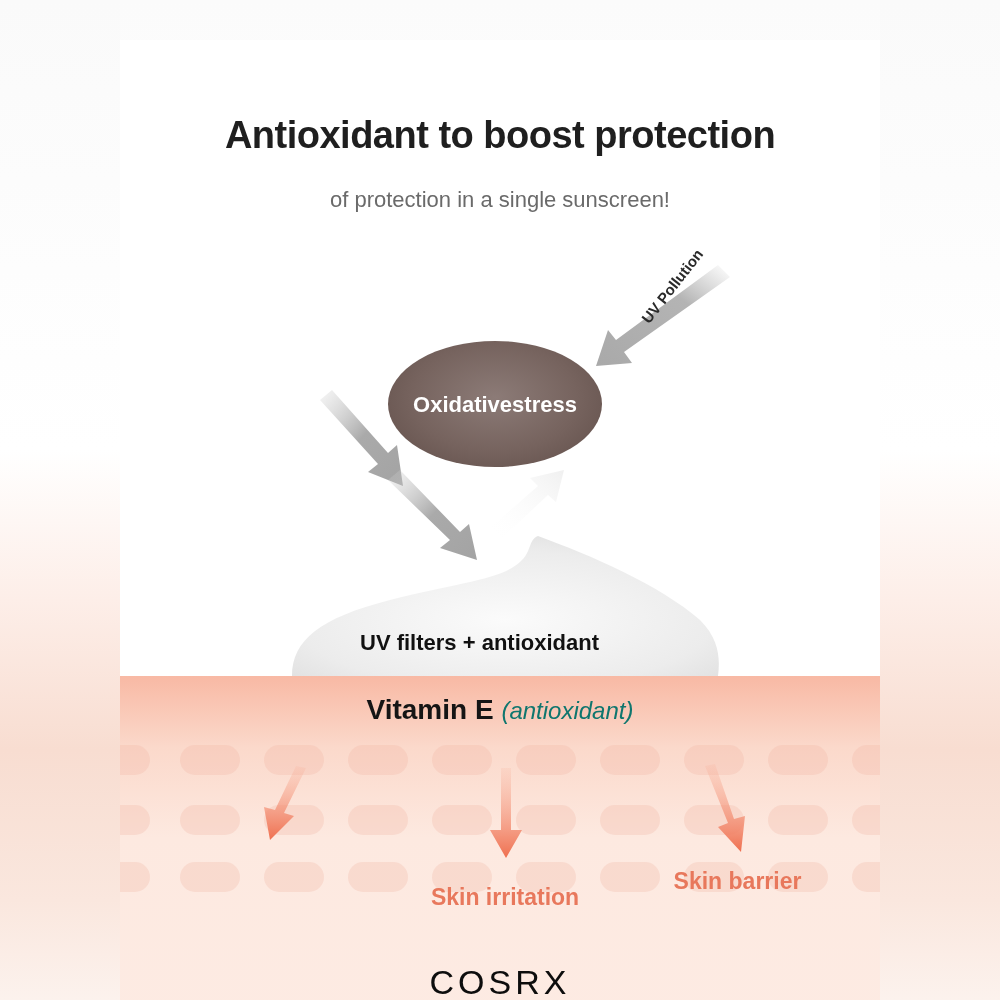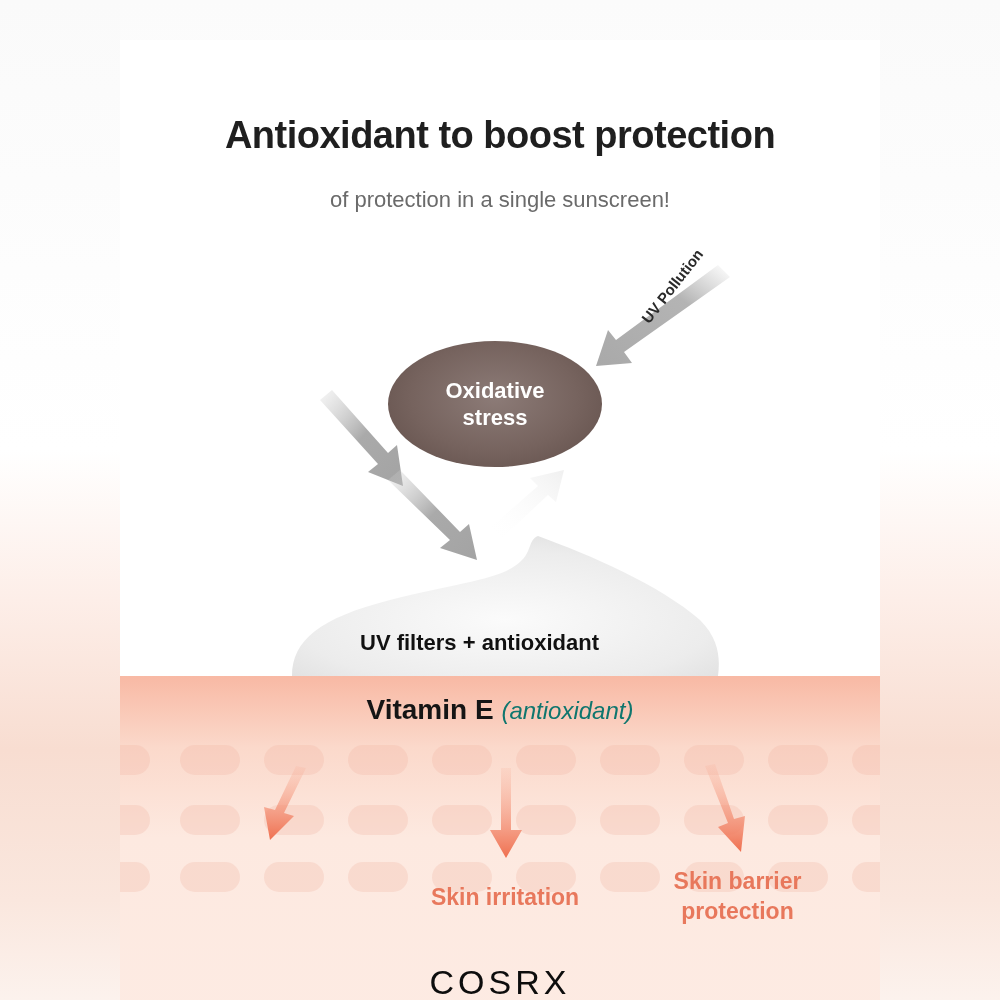--- a/index.html
+++ b/index.html
@@ -22,21 +22,21 @@
   .subtitle {
     position:absolute; left:0; width:760px; top:142px; text-align:center;
     font-size:22px; line-height:36px; color:#6a6a6a;
   }
   .subtitle span { display:block; }
   svg.diagram { position:absolute; left:0; top:0; }
   .oval {
     position:absolute; left:268px; top:301px; width:214px; height:126px;
     border-radius:50%;
     background: radial-gradient(ellipse at 50% 45%, #8c7b77 0%, #76635e 55%, #5e4c47 100%);
-    display:flex; flex-direction:column; align-items:center; justify-content:center;
+    display:flex; flex-direction:row; align-items:center; justify-content:center;
     color:#ffffff; font-weight:bold; font-size:22px; line-height:27px;
   }
   .uv-label {
     position:absolute; left:518px; top:276px; transform:rotate(-52deg);
     transform-origin:left top; font-size:15px; font-weight:bold; color:#2a2a2a;
     white-space:nowrap;
   }
   .filters-label {
     position:absolute; left:240px; top:590px; font-size:22px; font-weight:bold; color:#111;
   }
@@ -176,17 +176,16 @@
   <div class="filters-label">UV filters + antioxidant</div>
 
   <div class="vitE">
     <b>Vitamin E</b>
     <span class="paren">(antioxidant)</span>
   </div>
 
   <div class="effect" style="left:285px;top:842px;width:200px;">Skin irritation</div>
   <div class="effect" style="left:530px;top:826px;width:175px;">
     <div>Skin barrier</div>
-    <div>protection</div>
   </div>
 
   <div class="brand">COSRX</div>
 </div>
 
 </body></html>

